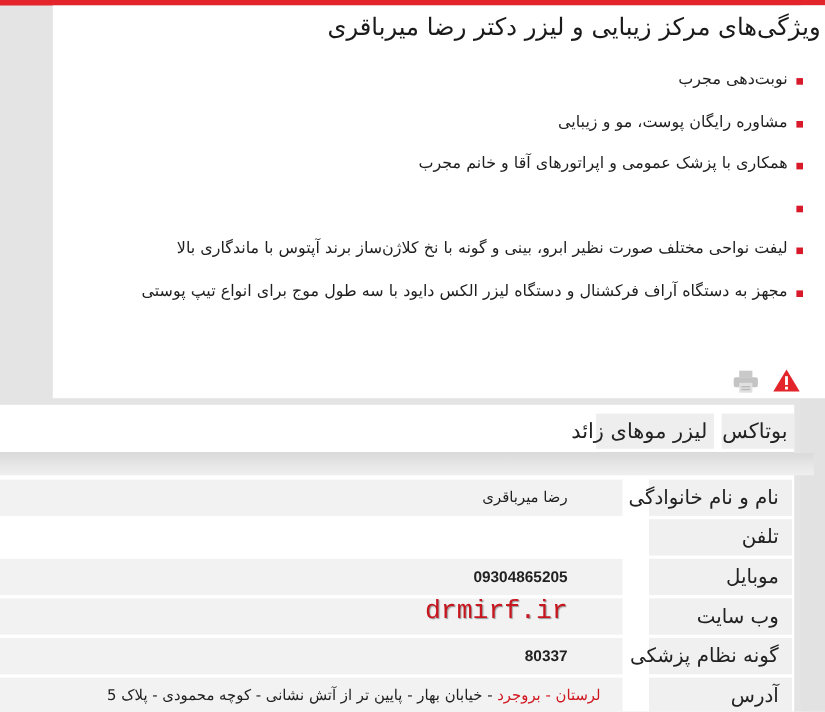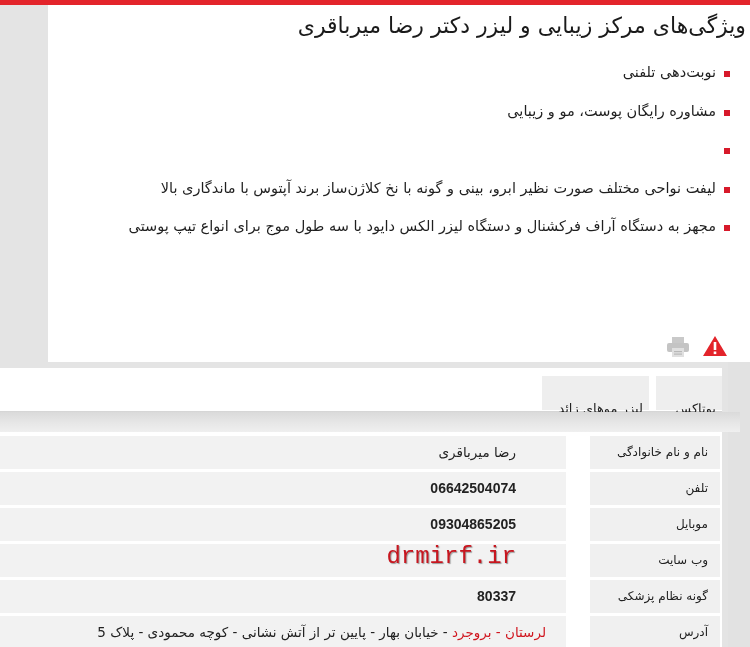--- a/index.html
+++ b/index.html
@@ -51,41 +51,41 @@
       width: 24px; height: 22px;
     }
     .tabbar {
       position: absolute; left: 0; top: 368px; width: 722px; height: 44px;
       background: #ffffff;
       border-bottom: 1px solid #d6d6d6;
     }
     .tab {
       position: absolute; top: 8px; height: 32px;
       background: #eeeeee;
-      font-size: 13px; line-height: 32px;
-      padding: 17px 6px; color: #222;
+      font-size: 19px; line-height: 32px;
+      padding: 0 6px; color: #222;
       white-space: nowrap;
     }
-    .tab.t1 { right: 0; width: 66px; font-family: Liberation Serif, serif; }
+    .tab.t1 { right: 0; width: 66px; }
     .tab.t2 { right: 73px; width: 107px; }
     .sep-band {
       position: absolute; left: 0; top: 412px; width: 740px; height: 20px;
       background: linear-gradient(#dadada, #e8e8e8 60%, #efefef);
     }
     .info-card {
       position: absolute; left: 0; top: 432px; width: 722px; height: 215px;
       background: #ffffff;
     }
     .info-row {
       position: absolute; left: 0; width: 722px; height: 33px;
     }
     .info-row .label {
       position: absolute; right: 2px; top: 0; width: 130px; height: 33px;
       background: #f0f0f0;
-      font-size: 12px; line-height: 33px;
+      font-size: 18px; line-height: 33px;
       padding-right: 12px; color: #222;
       white-space: nowrap;
     }
     .info-row .value {
       position: absolute; right: 156px; left: 0; top: 0; height: 33px;
       background: #f2f2f2;
       font-size: 13.5px; line-height: 33px;
       padding-right: 50px; color: #222;
       white-space: nowrap;
     }
@@ -102,22 +102,23 @@
   </style>
 </head>
 <body>
 
 <div class="topbar"></div>
 <div class="right-gutter"></div>
 
 <div class="content-card">
   <h1 class="page-title">ویژگی‌های مرکز زیبایی و لیزر دکتر رضا میرباقری</h1>
   <ul class="features">
-    <li><span class="bullet"></span><span>نوبت‌دهی تلفنی</span></li>
+    <li><span class="bullet"></span><span>نوبت‌دهی مجرب</span></li>
     <li><span class="bullet"></span><span>مشاوره رایگان پوست، مو و زیبایی</span></li>
+    <li><span class="bullet"></span><span>همکاری با پزشک عمومی و اپراتورهای آقا و خانم مجرب</span></li>
     <li><span class="bullet"></span></li>
     <li><span class="bullet"></span><span>لیفت نواحی مختلف صورت نظیر ابرو، بینی و گونه با نخ کلاژن‌ساز برند آپتوس با ماندگاری بالا</span></li>
     <li><span class="bullet"></span><span>مجهز به دستگاه آراف فرکشنال و دستگاه لیزر الکس دایود با سه طول موج برای انواع تیپ پوستی</span></li>
   </ul>
 
   <span class="alert-icon">
     <svg width="26" height="22" viewBox="0 0 26 22">
       <path d="M13 1 L25 21 L1 21 Z" fill="#e3242b"></path>
       <rect x="11.7" y="7" width="2.6" height="8" fill="#fff"></rect>
       <rect x="11.7" y="16.5" width="2.6" height="2.6" fill="#fff"></rect>
@@ -141,21 +142,20 @@
 
 <div class="sep-band"></div>
 
 <div class="info-card">
   <div class="info-row" style="top:4px;">
     <div class="label">نام و نام خانوادگی</div>
     <div class="value">رضا میرباقری</div>
   </div>
   <div class="info-row" style="top:40px;">
     <div class="label">تلفن</div>
-    <div class="value num">06642504074</div>
   </div>
   <div class="info-row" style="top:76px;">
     <div class="label">موبایل</div>
     <div class="value num">09304865205</div>
   </div>
   <div class="info-row" style="top:112px;">
     <div class="label">وب سایت</div>
     <div class="value">
       <span class="website">drmirf.ir</span>
     </div>

